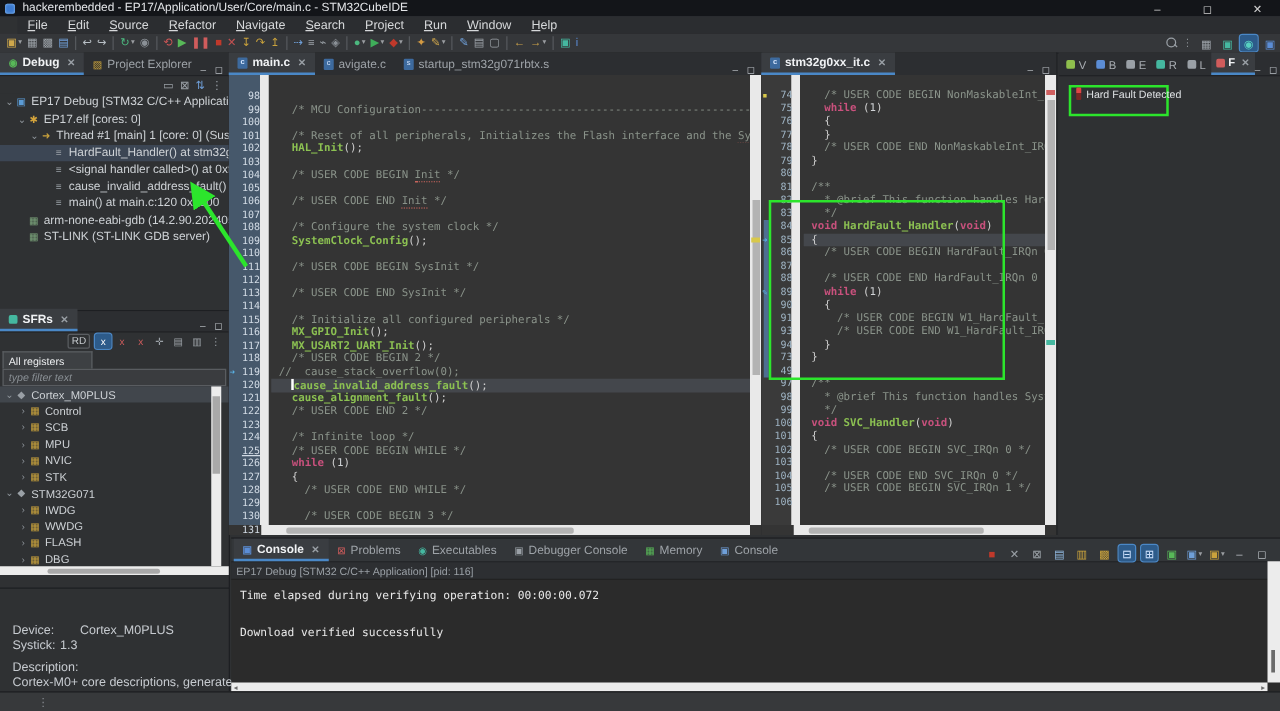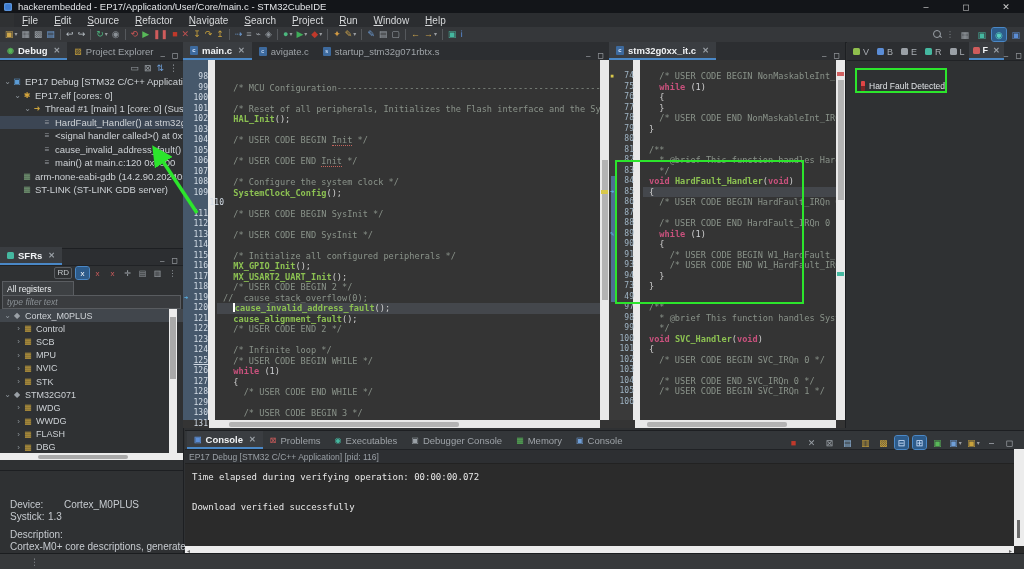--- a/index.html
+++ b/index.html
@@ -94,21 +94,21 @@
   #range-bar{position:absolute;left:1.5px;width:4px;background:#4d6f91;}
   
   .anno-rect{position:absolute;border:2px solid #2ce52c;pointer-events:none;z-index:30;}
   #anno-arrow{position:absolute;left:0;top:0;width:1024px;height:569px;pointer-events:none;z-index:30;}
   
   #fault-panel{top:42px;left:847px;width:177px;height:388px;background:#2f3133;}
   #fault-tabs{height:18px;background:#2c2e31;display:flex;align-items:flex-end;border-bottom:1px solid #202225;padding-left:2px;}
   .mini-tab{display:flex;align-items:center;height:17px;padding:0 4px;gap:3px;font-size:9px;color:#a9aeb3;}
   .mini-tab.sel{background:#3a3d41;color:#f0f2f4;font-weight:bold;border-bottom:2px solid #4a88c7;height:16px;}
   .mini-ico{width:7px;height:7px;border-radius:1.5px;display:inline-block;}
-  #fault-box{position:absolute;left:8px;top:26px;width:92px;height:25px;border:2px solid #2ce52c;display:flex;align-items:flex-end;gap:4px;padding-left:4px;box-sizing:border-box;}
+  #fault-box{position:absolute;left:8px;top:26px;width:80px;height:25px;border:2px solid #2ce52c;display:flex;align-items:flex-start;gap:4px;padding-left:4px;box-sizing:border-box;}
   #fault-icon{width:4px;height:10px;background:linear-gradient(#e04545 45%,#7a2525 45%);border-radius:1px;flex:none;}
   #fault-msg{font-size:8.5px;color:#dfe2e5;white-space:nowrap;}
   
   #console-panel{top:430px;left:185px;width:839px;height:123px;background:#2b2b2b;border-top:1px solid #1d1f22;}
   #console-tabs{height:18px;background:#333639;display:flex;align-items:flex-end;padding-left:2px;border-bottom:1px solid #202225;}
   #console-tools{margin-left:auto;display:flex;align-items:center;gap:5px;margin-right:8px;font-size:9px;}
   .ct-ico{display:inline-flex;align-items:center;justify-content:center;width:13px;height:13px;border-radius:2px;}
   .ct-ico.active{background:#2d5b8a;outline:1px solid #4a88c7;}
   #console-subtitle{height:13px;background:#2d2f32;border-bottom:1px solid #222;font-size:8.5px;color:#9aa0a6;display:flex;align-items:center;padding-left:4px;}
   #console-body{position:absolute;left:0;top:31px;right:10px;bottom:8px;overflow:hidden;}
@@ -542,21 +542,21 @@
             <span class="ed-code"><span class="sg-c">  /* Configure the system clock */</span></span>
           </div>
           <div class="ed-row">
             <span class="ed-mark"></span>
             <span class="ed-num " style="color: rgb(211, 220, 230);">109</span>
             <span class="ed-strip"></span>
             <span class="ed-code"><span class="sg-p">  </span><span class="sg-f">SystemClock_Config</span><span class="sg-p">();</span></span>
           </div>
           <div class="ed-row">
             <span class="ed-mark"></span>
-            <span class="ed-num " style="color: rgb(211, 220, 230); margin-left: 16px;">110</span>
+            <span class="ed-num " style="color: rgb(211, 220, 230);">110</span>
             <span class="ed-strip"></span>
             <span class="ed-code"></span>
           </div>
           <div class="ed-row">
             <span class="ed-mark"></span>
             <span class="ed-num " style="color: rgb(211, 220, 230);">111</span>
             <span class="ed-strip"></span>
             <span class="ed-code"><span class="sg-c">  /* USER CODE BEGIN SysInit */</span></span>
           </div>
           <div class="ed-row">

